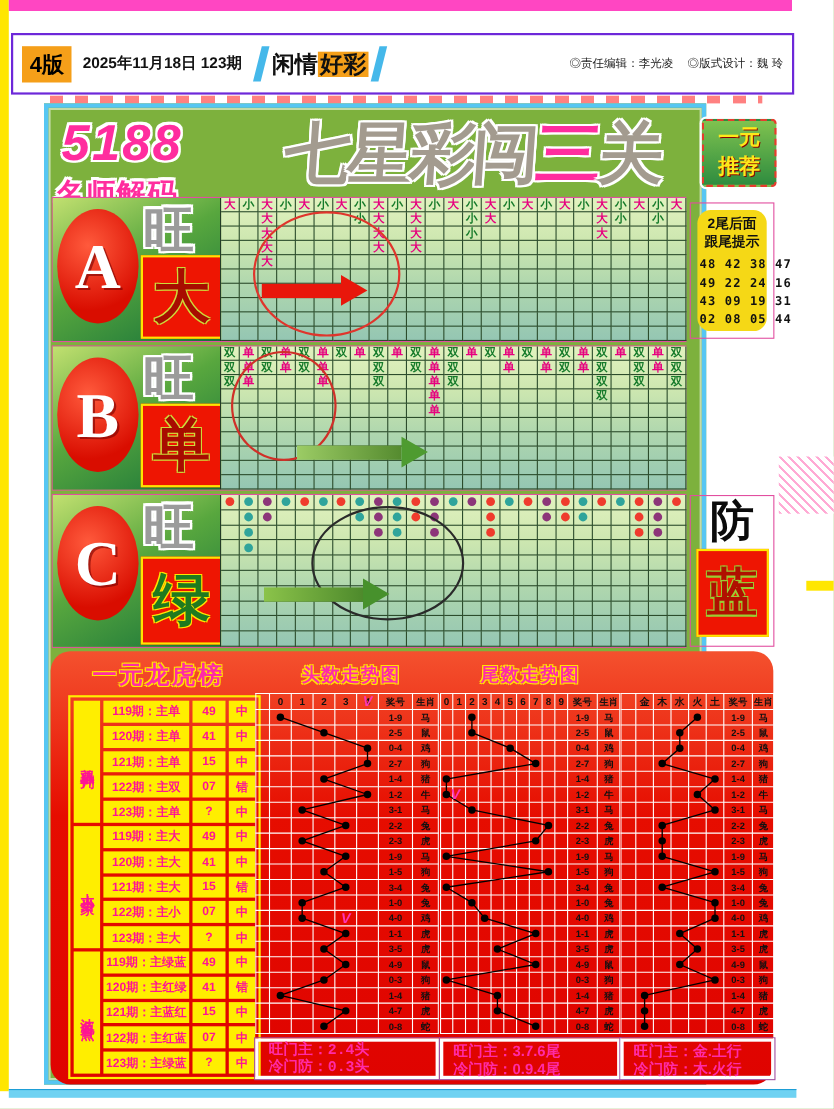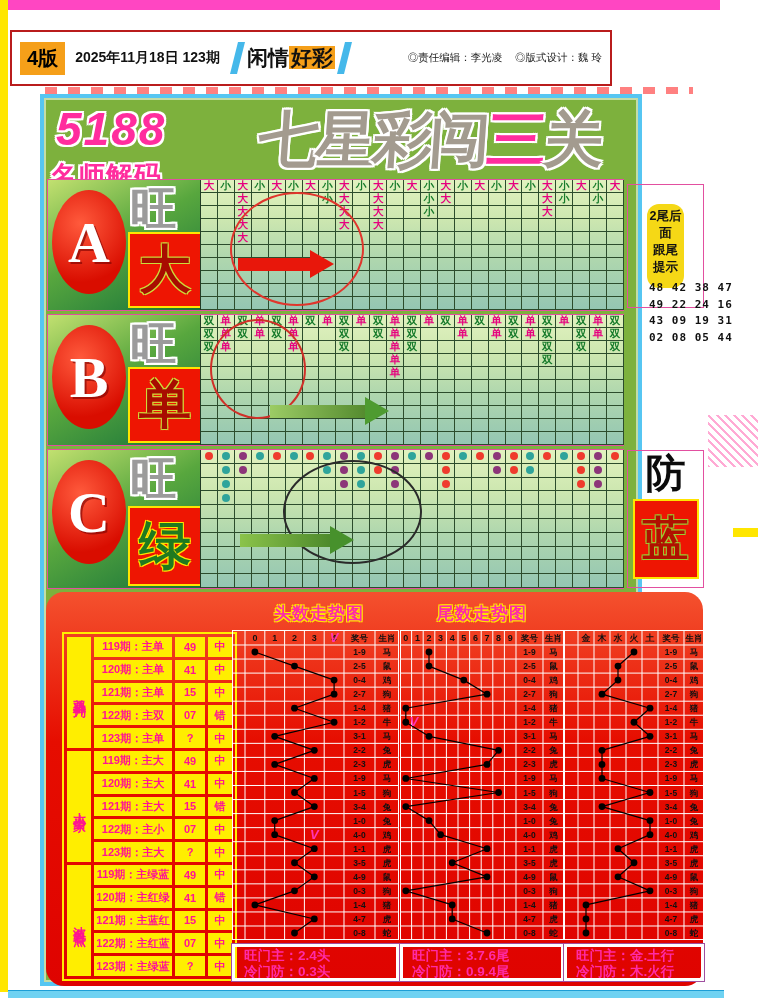--- a/index.html
+++ b/index.html
@@ -7,21 +7,21 @@
        font-family:"Liberation Sans",sans-serif;overflow:hidden;}
   .abs{position:absolute;}
   
   .strip-left{left:0;top:0;width:8px;height:992px;background:#ffe600;}
   .strip-top{left:8px;top:0;width:712px;height:10px;background:#ff46c2;}
   .strip-bottom{left:8px;top:990px;width:716px;height:7px;background:#6fd2f2;border-top:1px solid #1d9ed6;}
   .hatch-right{left:708px;top:415px;width:50px;height:52px;
      background:repeating-linear-gradient(45deg,#ffaad4 0 2px,#ffffff 2px 6px);}
   .dash-right{left:733px;top:528px;width:25px;height:9px;background:#ffe600;}
   
-  .masthead-bar{left:10px;top:30px;width:602px;height:56px;background:#fff;border:2px solid #b91c1c;
+  .masthead-bar{left:10px;top:30px;width:712px;height:56px;background:#fff;border:2px solid #6d28d9;
      display:flex;align-items:center;padding:0 8px;box-sizing:border-box;}
   .edition{background:#f59f19;color:#000;font-weight:900;font-size:20px;padding:3px 7px;margin-right:10px;}
   .paper-name{font-family:"Liberation Serif",serif;font-weight:900;font-size:27px;color:#e60000;letter-spacing:4px;margin-right:14px;white-space:nowrap;}
   .date-issue{font-weight:bold;font-size:14px;color:#111;margin-right:14px;white-space:nowrap;}
   .col-block{transform:skewX(-14deg);border-left:7px solid #45b8ea;border-right:7px solid #45b8ea;padding:2px 6px;background:#fff;}
   .col-inner{display:inline-block;transform:skewX(14deg);font-weight:900;font-size:21px;color:#111;white-space:nowrap;}
   .col-hot{background:#f59f19;padding:0 2px;}
   .credits{margin-left:auto;font-size:10.5px;color:#222;white-space:nowrap;}
   .credits span{margin-left:10px;}
   .red-dashes{left:45px;top:87px;width:648px;height:7px;
@@ -56,21 +56,21 @@
   .lotto-grid{position:absolute;left:152px;top:0;width:424px;height:100%;box-sizing:border-box;
      border-left:1.5px solid #233c26;background:linear-gradient(180deg,#e2f2bf 0%,#cde7b0 30%,#aed6ae 62%,#94c6b3 100%);}
   .gcell{border-right:1px solid #2c4c2c;border-bottom:1px solid #2c4c2c;display:flex;align-items:center;justify-content:center;
      font-size:10.5px;font-weight:bold;overflow:hidden;}
   .gdot{width:8px;height:8px;border-radius:50%;display:block;}
   .ellipse-anno{position:absolute;border-radius:50%;pointer-events:none;}
   .arrow{position:absolute;display:flex;align-items:center;pointer-events:none;}
   .arrow .bar{height:13px;}
   .arrow .tip{width:0;height:0;border-top:14px solid transparent;border-bottom:14px solid transparent;}
   
-  .side-wrap{left:583px;width:77px;border:1px solid #e24fa0;box-sizing:border-box;padding:19px;}
+  .side-wrap{left:583px;width:77px;border:1px solid #e24fa0;box-sizing:border-box;padding:6px;}
   .yellow-box{background:#f5d816;border-radius:12px;width:100%;height:100%;box-sizing:border-box;padding:4px 2px;}
   .tip-title{font-size:12.5px;font-weight:900;color:#111;text-align:center;line-height:17px;}
   .tip-num{font-family:"DejaVu Sans Mono",monospace;font-size:11px;font-weight:bold;color:#111;text-align:center;line-height:16.5px;letter-spacing:1px;white-space:nowrap;}
   .decade-label{font-size:11px;font-weight:bold;color:#111;text-align:center;}
   .fang-wrap{left:583px;width:77px;height:138px;border:1px solid #e24fa0;box-sizing:border-box;text-align:center;}
   .fang-char{font-family:"Liberation Serif",serif;font-weight:900;font-size:40px;color:#0b0b0b;line-height:46px;}
   .lan-box{margin:2px auto 0;width:62px;height:76px;background:#ee1502;border:2px solid #ffe400;
      display:flex;align-items:center;justify-content:center;font-family:"Liberation Serif",serif;font-weight:900;font-size:46px;
      color:#b01000;text-shadow:1px 1px 0 #9acd32,-1px -1px 0 #9acd32,1px -1px 0 #9acd32,-1px 1px 0 #9acd32;}
   
@@ -114,20 +114,24 @@
   <div class="abs code-5188 outline-w">5188</div>
   <div class="abs decode outline-w">名师解码</div>
   <div class="abs main-title" id="main-title">
       <span class="outline-w" style="color: rgb(163, 155, 143);">七</span>
       <span class="outline-w" style="color: rgb(163, 155, 143);">星</span>
       <span class="outline-w" style="color: rgb(163, 155, 143);">彩</span>
       <span class="outline-w" style="color: rgb(163, 155, 143);">闯</span>
       <span class="outline-w" style="color: rgb(255, 45, 158);">三</span>
       <span class="outline-w" style="color: rgb(163, 155, 143);">关</span>
     </div>
+  <div class="abs badge">
+    <span>一元</span>
+    <span>推荐</span>
+  </div>
 
   <div class="abs section" id="section-A" style="top:81px;height:132px;">
     <div class="sec-panel">
       <div class="letter-oval">A</div>
       <div class="wang outline-w">旺</div>
       <div class="keybox">
           <span class="key-red">大</span>
         </div>
     </div>
     <div class="lotto-grid" id="grid-A" style="display: grid; grid-template-columns: repeat(25, 1fr); grid-template-rows: repeat(10, 1fr);">
@@ -1029,20 +1033,21 @@
 
 
   <div class="abs fang-wrap" style="top:352px;">
     <div class="fang-char">防</div>
     <div class="lan-box">
         <span>蓝</span>
       </div>
   </div>
 
   <div class="abs bottom-red">
+    <div class="board-title outline-y">一元龙虎榜</div>
     <div class="chart-title outline-y" style="left:192px;width:162px;">头数走势图</div>
     <div class="chart-title outline-y" style="left:358px;width:156px;">尾数走势图</div>
 
     <div class="board-table" id="board-table">
         <div class="bt-label" style="grid-area: 1 / 1 / span 5;">单双神判</div>
         <div class="bt-cell" style="grid-area: 1 / 2;">119期：主单</div>
         <div class="bt-cell" style="grid-area: 1 / 3;">49</div>
         <div class="bt-cell" style="grid-area: 1 / 4;">中</div>
         <div class="bt-cell" style="grid-area: 2 / 2;">120期：主单</div>
         <div class="bt-cell" style="grid-area: 2 / 3;">41</div>
@@ -1468,21 +1473,21 @@
           <line x1="22" y1="274.925" x2="22" y2="288.975" stroke="#000" stroke-width="1.2"></line>
           <circle cx="22" cy="288.975" r="3.4" fill="#000"></circle>
           <text x="107" y="291.975" text-anchor="middle" font-size="8.5" font-weight="bold" fill="#111">4-7</text>
           <text x="130" y="291.975" text-anchor="middle" font-size="8.5" font-weight="bold" fill="#111">虎</text>
           <line x1="22" y1="288.975" x2="22" y2="303.02500000000003" stroke="#000" stroke-width="1.2"></line>
           <circle cx="22" cy="303.02500000000003" r="3.4" fill="#000"></circle>
           <text x="107" y="306.02500000000003" text-anchor="middle" font-size="8.5" font-weight="bold" fill="#111">0-8</text>
           <text x="130" y="306.02500000000003" text-anchor="middle" font-size="8.5" font-weight="bold" fill="#111">蛇</text>
         </svg></div>
 
-    <div class="pred-box" style="left:186px;width:167px;">
+    <div class="pred-box" style="left:186px;width:167px;font-family:Liberation Mono, monospace;">
       <div>旺门主：2.4头</div>
       <div>冷门防：0.3头</div>
     </div>
     <div class="pred-box" style="left:354px;width:164px;">
       <div>旺门主：3.7.6尾</div>
       <div>冷门防：0.9.4尾</div>
     </div>
     <div class="pred-box" style="left:518px;width:140px;">
       <div>旺门主：金.土行</div>
       <div>冷门防：木.火行</div>

